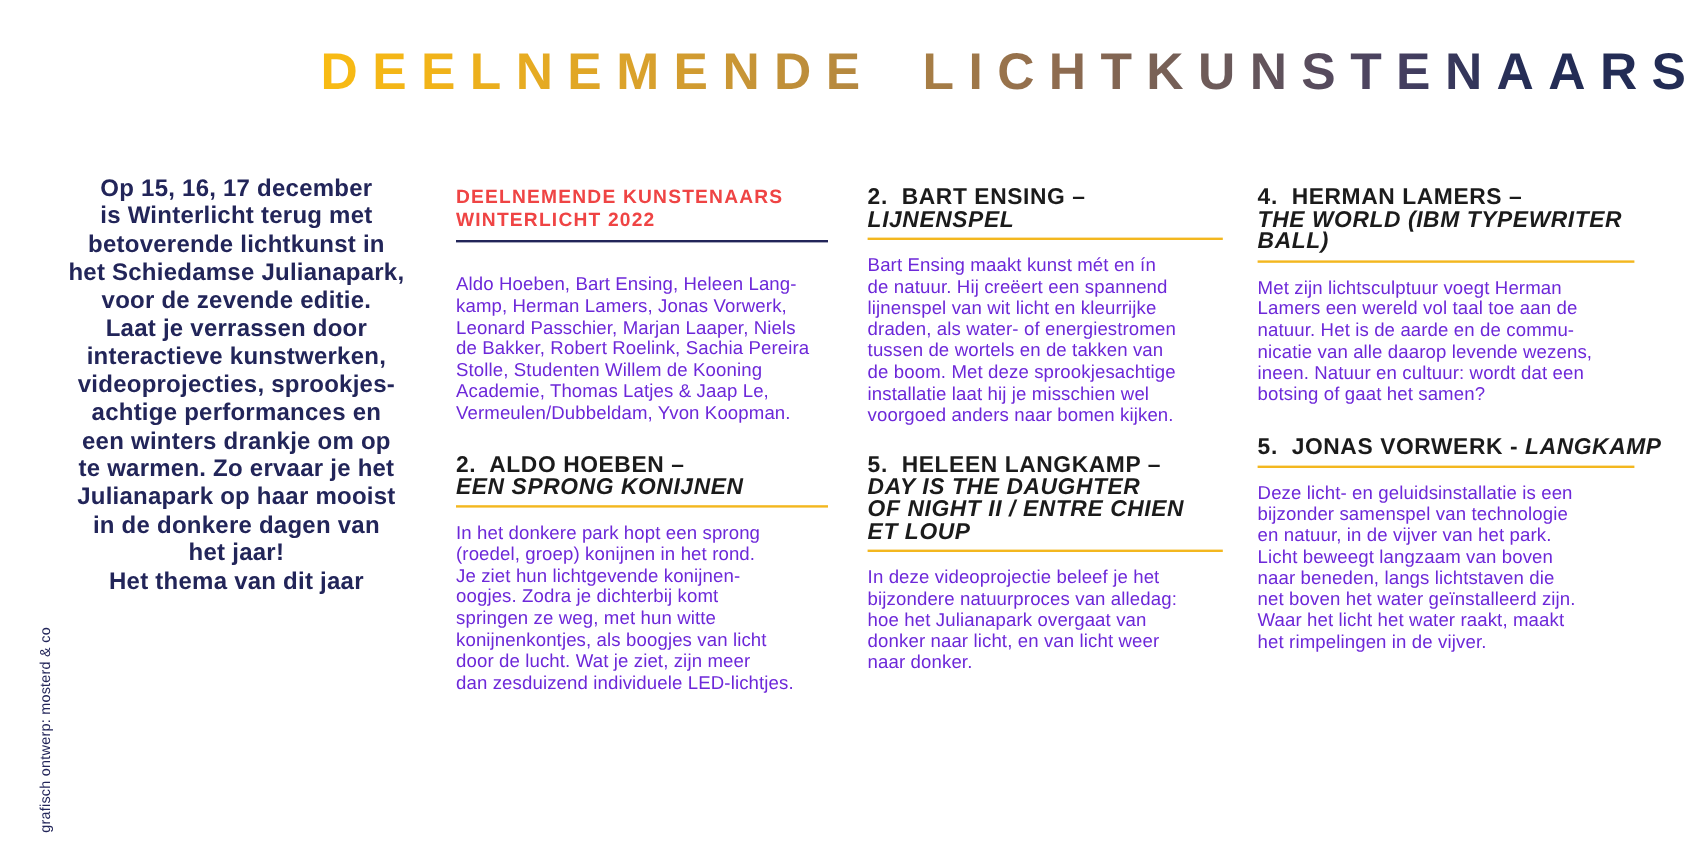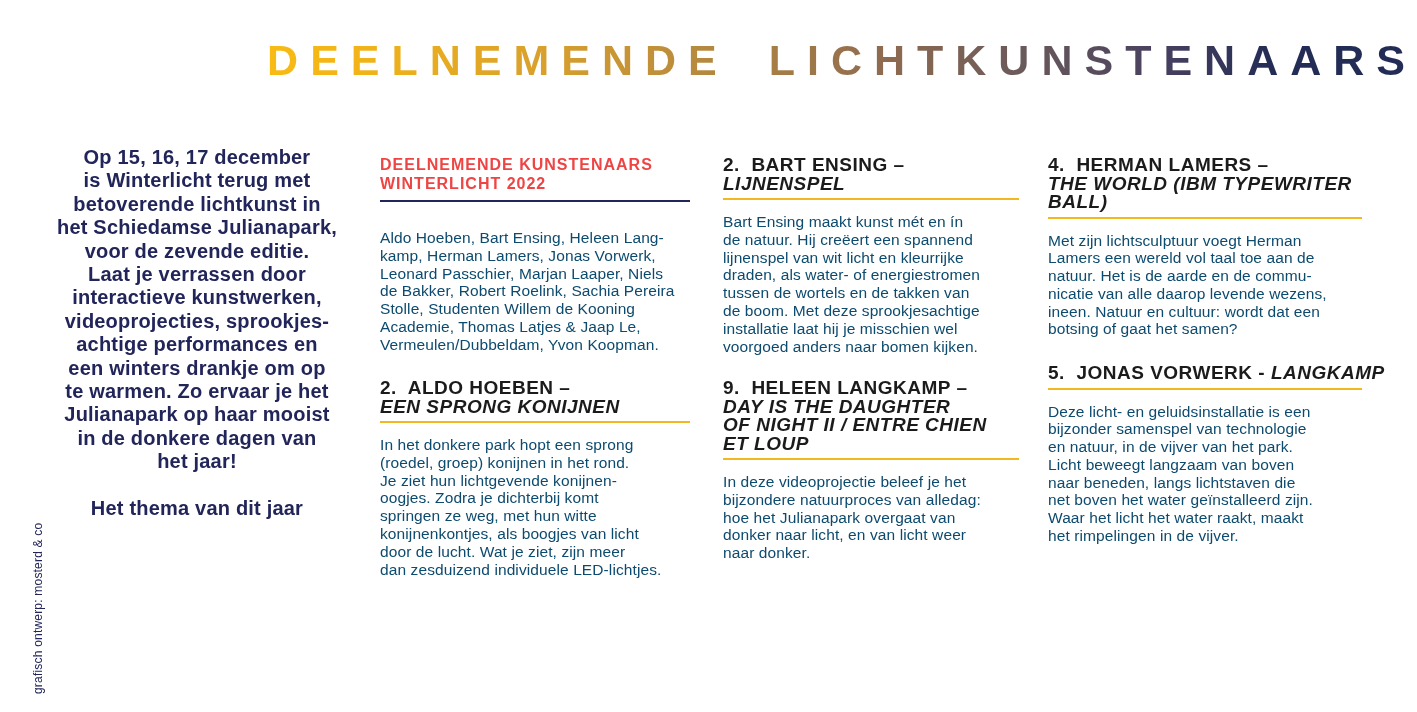--- a/index.html
+++ b/index.html
@@ -21,34 +21,34 @@
       #8F6C4F 62%,#6B5A5A 72%,#474060 82%,#232C55 90%);
     -webkit-background-clip:text;background-clip:text;
     color:transparent;
     white-space:nowrap;
   }
   #intro{position:absolute;left:57px;top:146px;}
   .intro-text{
     font-size:20px;font-weight:bold;line-height:23.4px;
     white-space:pre;color:#222559;letter-spacing:0.2px;text-align:center;
   }
-  #theme-block{margin-top:23px;}
+  #theme-block{}
   .italic{font-style:italic;}
   
   #participants-head{position:absolute;left:380px;top:156px;width:310px;}
   .head-navy{
     font-size:16px;font-weight:bold;line-height:18.5px;
     letter-spacing:1px;color:#ef4444;white-space:pre;
   }
   .rule-navy{border-top:2px solid #222559;margin-top:7px;width:100%;}
   #participants-names{
     position:absolute;left:380px;top:229px;width:325px;
   }
   .body-text{
-    font-size:15.5px;line-height:17.8px;color:#0c4a6e;
+    font-size:15.5px;line-height:17.8px;color:#6d28d9;
     white-space:pre;letter-spacing:0.1px;
   }
   
   .section{position:absolute;}
   .sec-head{
     font-size:19px;font-weight:bold;line-height:18.5px;
     letter-spacing:0.5px;color:#1b1b1b;white-space:pre;
   }
   .sec-head .artwork{font-style:italic;}
   .rule-yellow{border-top:2px solid #F3B71F;margin-top:5px;width:100%;}
@@ -130,21 +130,21 @@
 de natuur. Hij creëert een spannend
 lijnenspel van wit licht en kleurrijke
 draden, als water- of energiestromen
 tussen de wortels en de takken van
 de boom. Met deze sprookjesachtige
 installatie laat hij je misschien wel
 voorgoed anders naar bomen kijken.</div>
   </div>
 
   <div class="section" id="section-3">
-    <div class="sec-head"><span>9.  HELEEN LANGKAMP –</span><span class="artwork">
+    <div class="sec-head"><span>5.  HELEEN LANGKAMP –</span><span class="artwork">
 DAY IS THE DAUGHTER
 OF NIGHT II / ENTRE CHIEN
 ET LOUP</span></div>
     <div class="rule-yellow"></div>
     <div class="body-text sec-body">In deze videoprojectie beleef je het
 bijzondere natuurproces van alledag:
 hoe het Julianapark overgaat van
 donker naar licht, en van licht weer
 naar donker.</div>
   </div>

